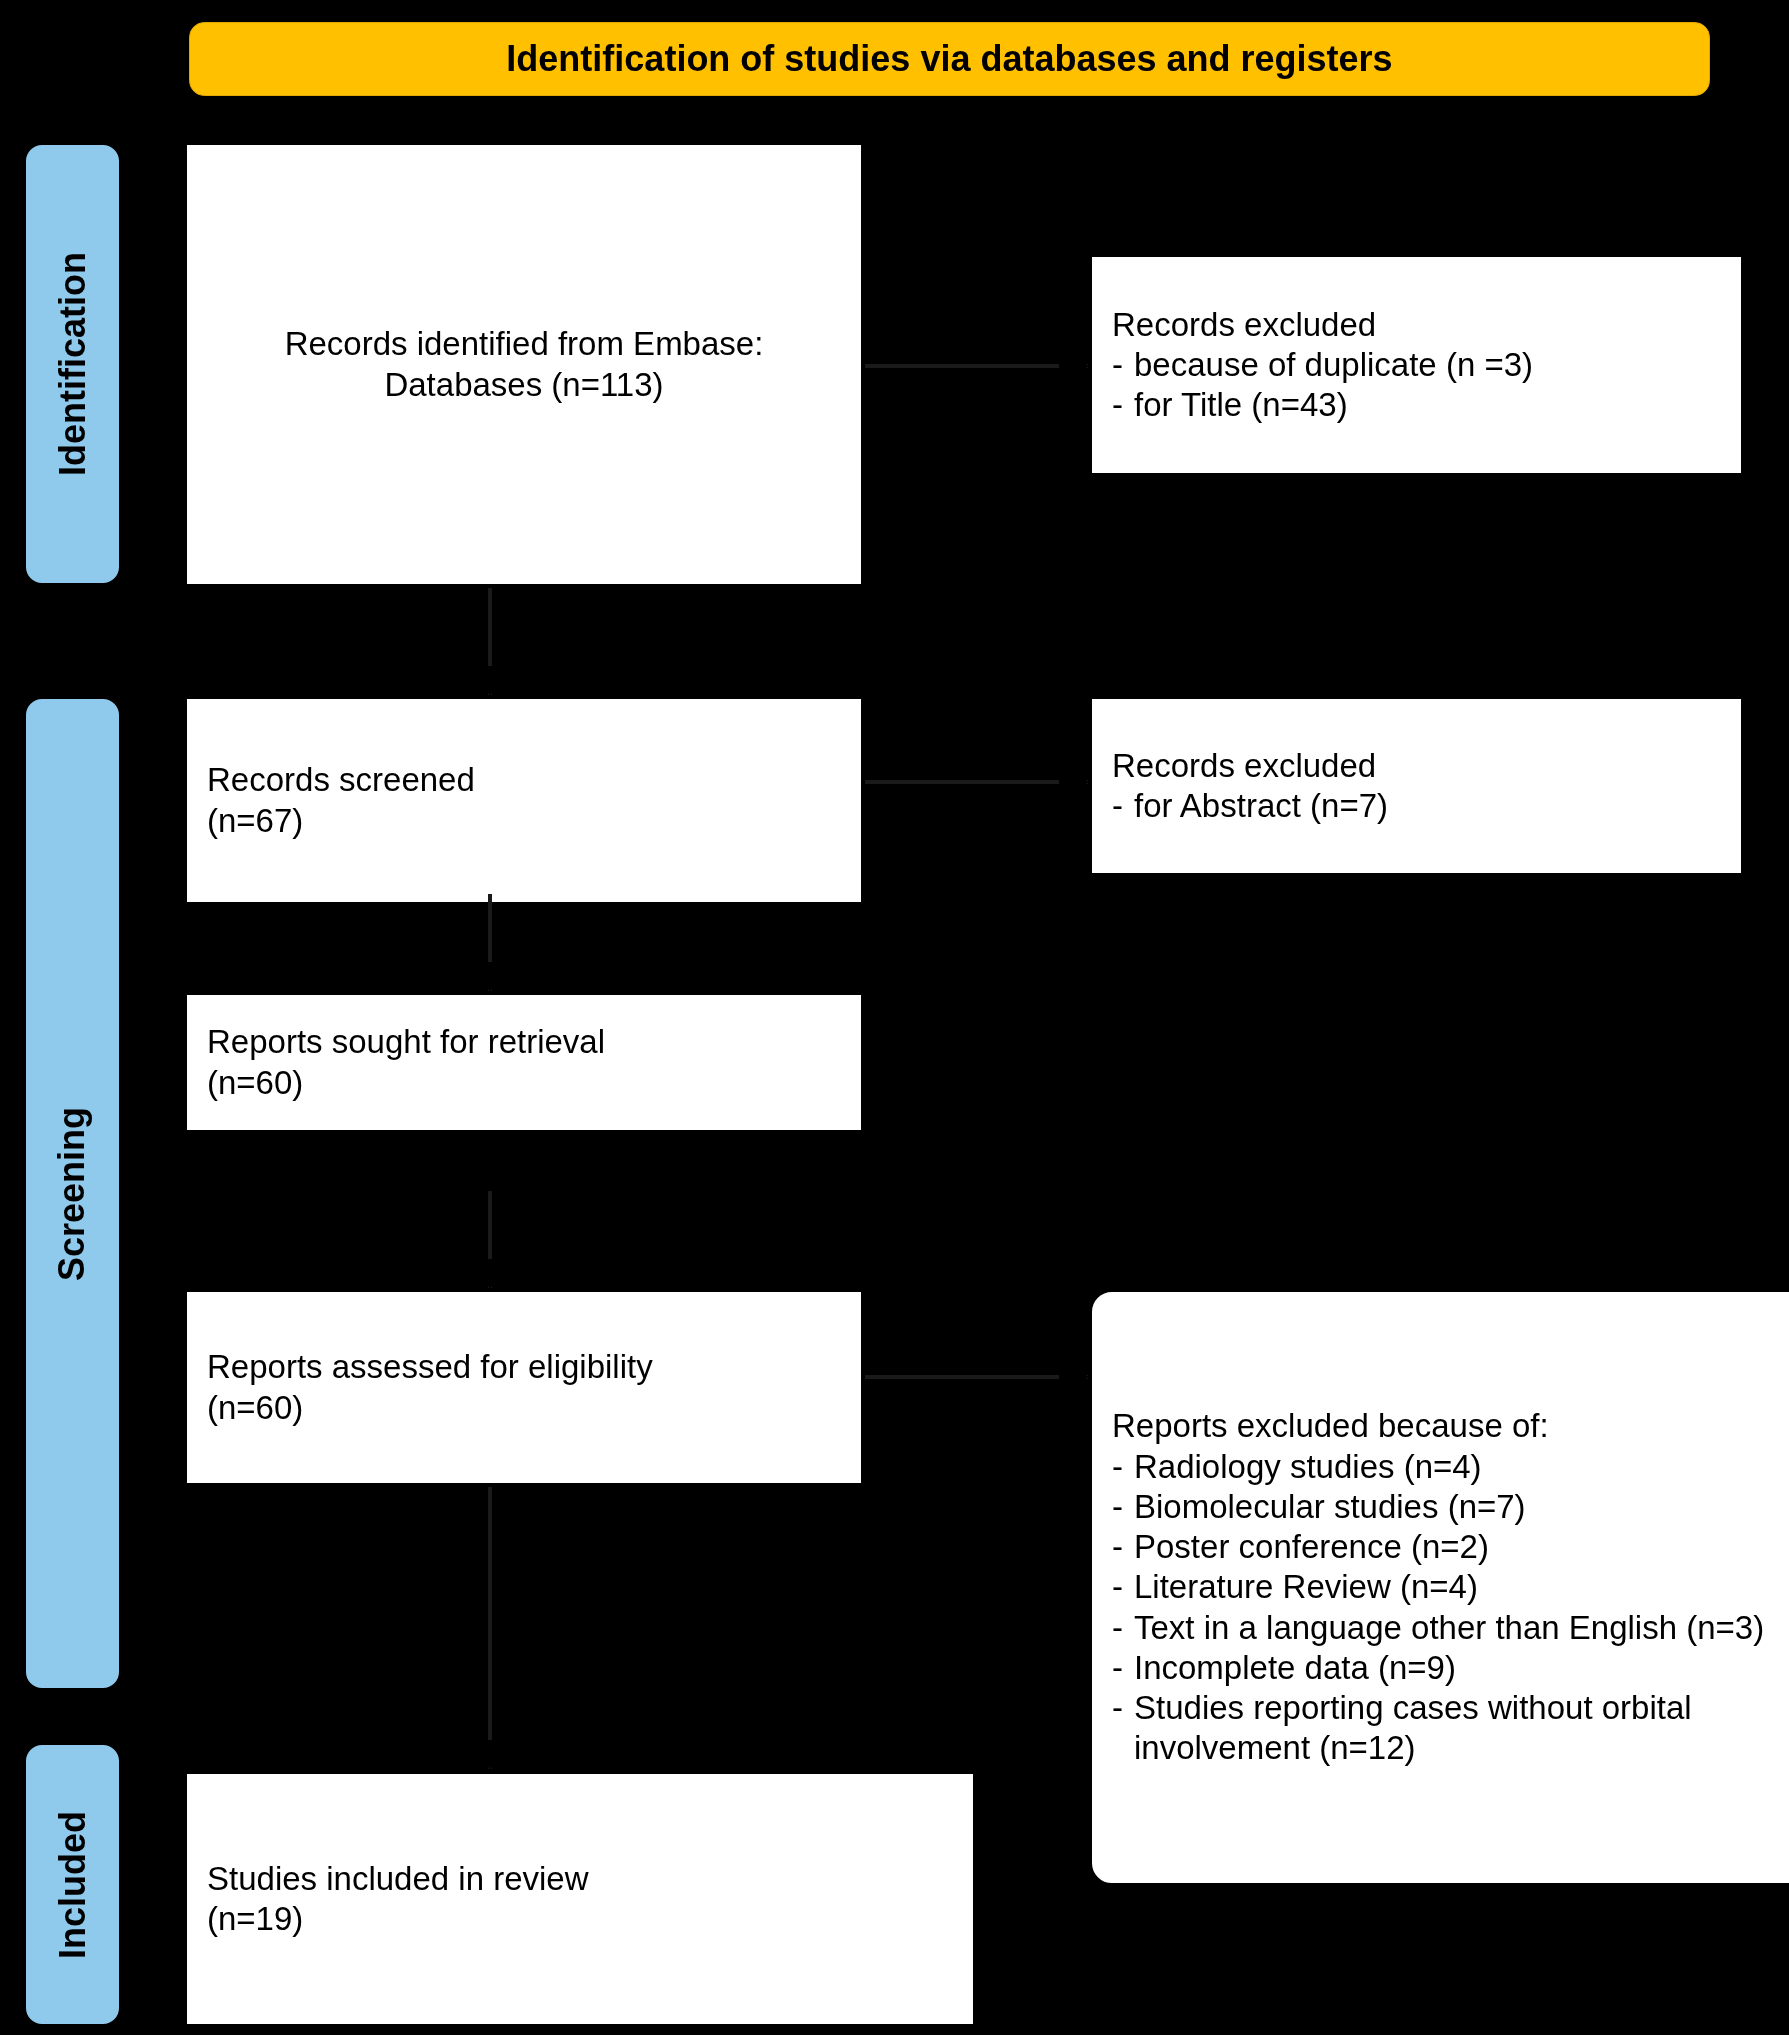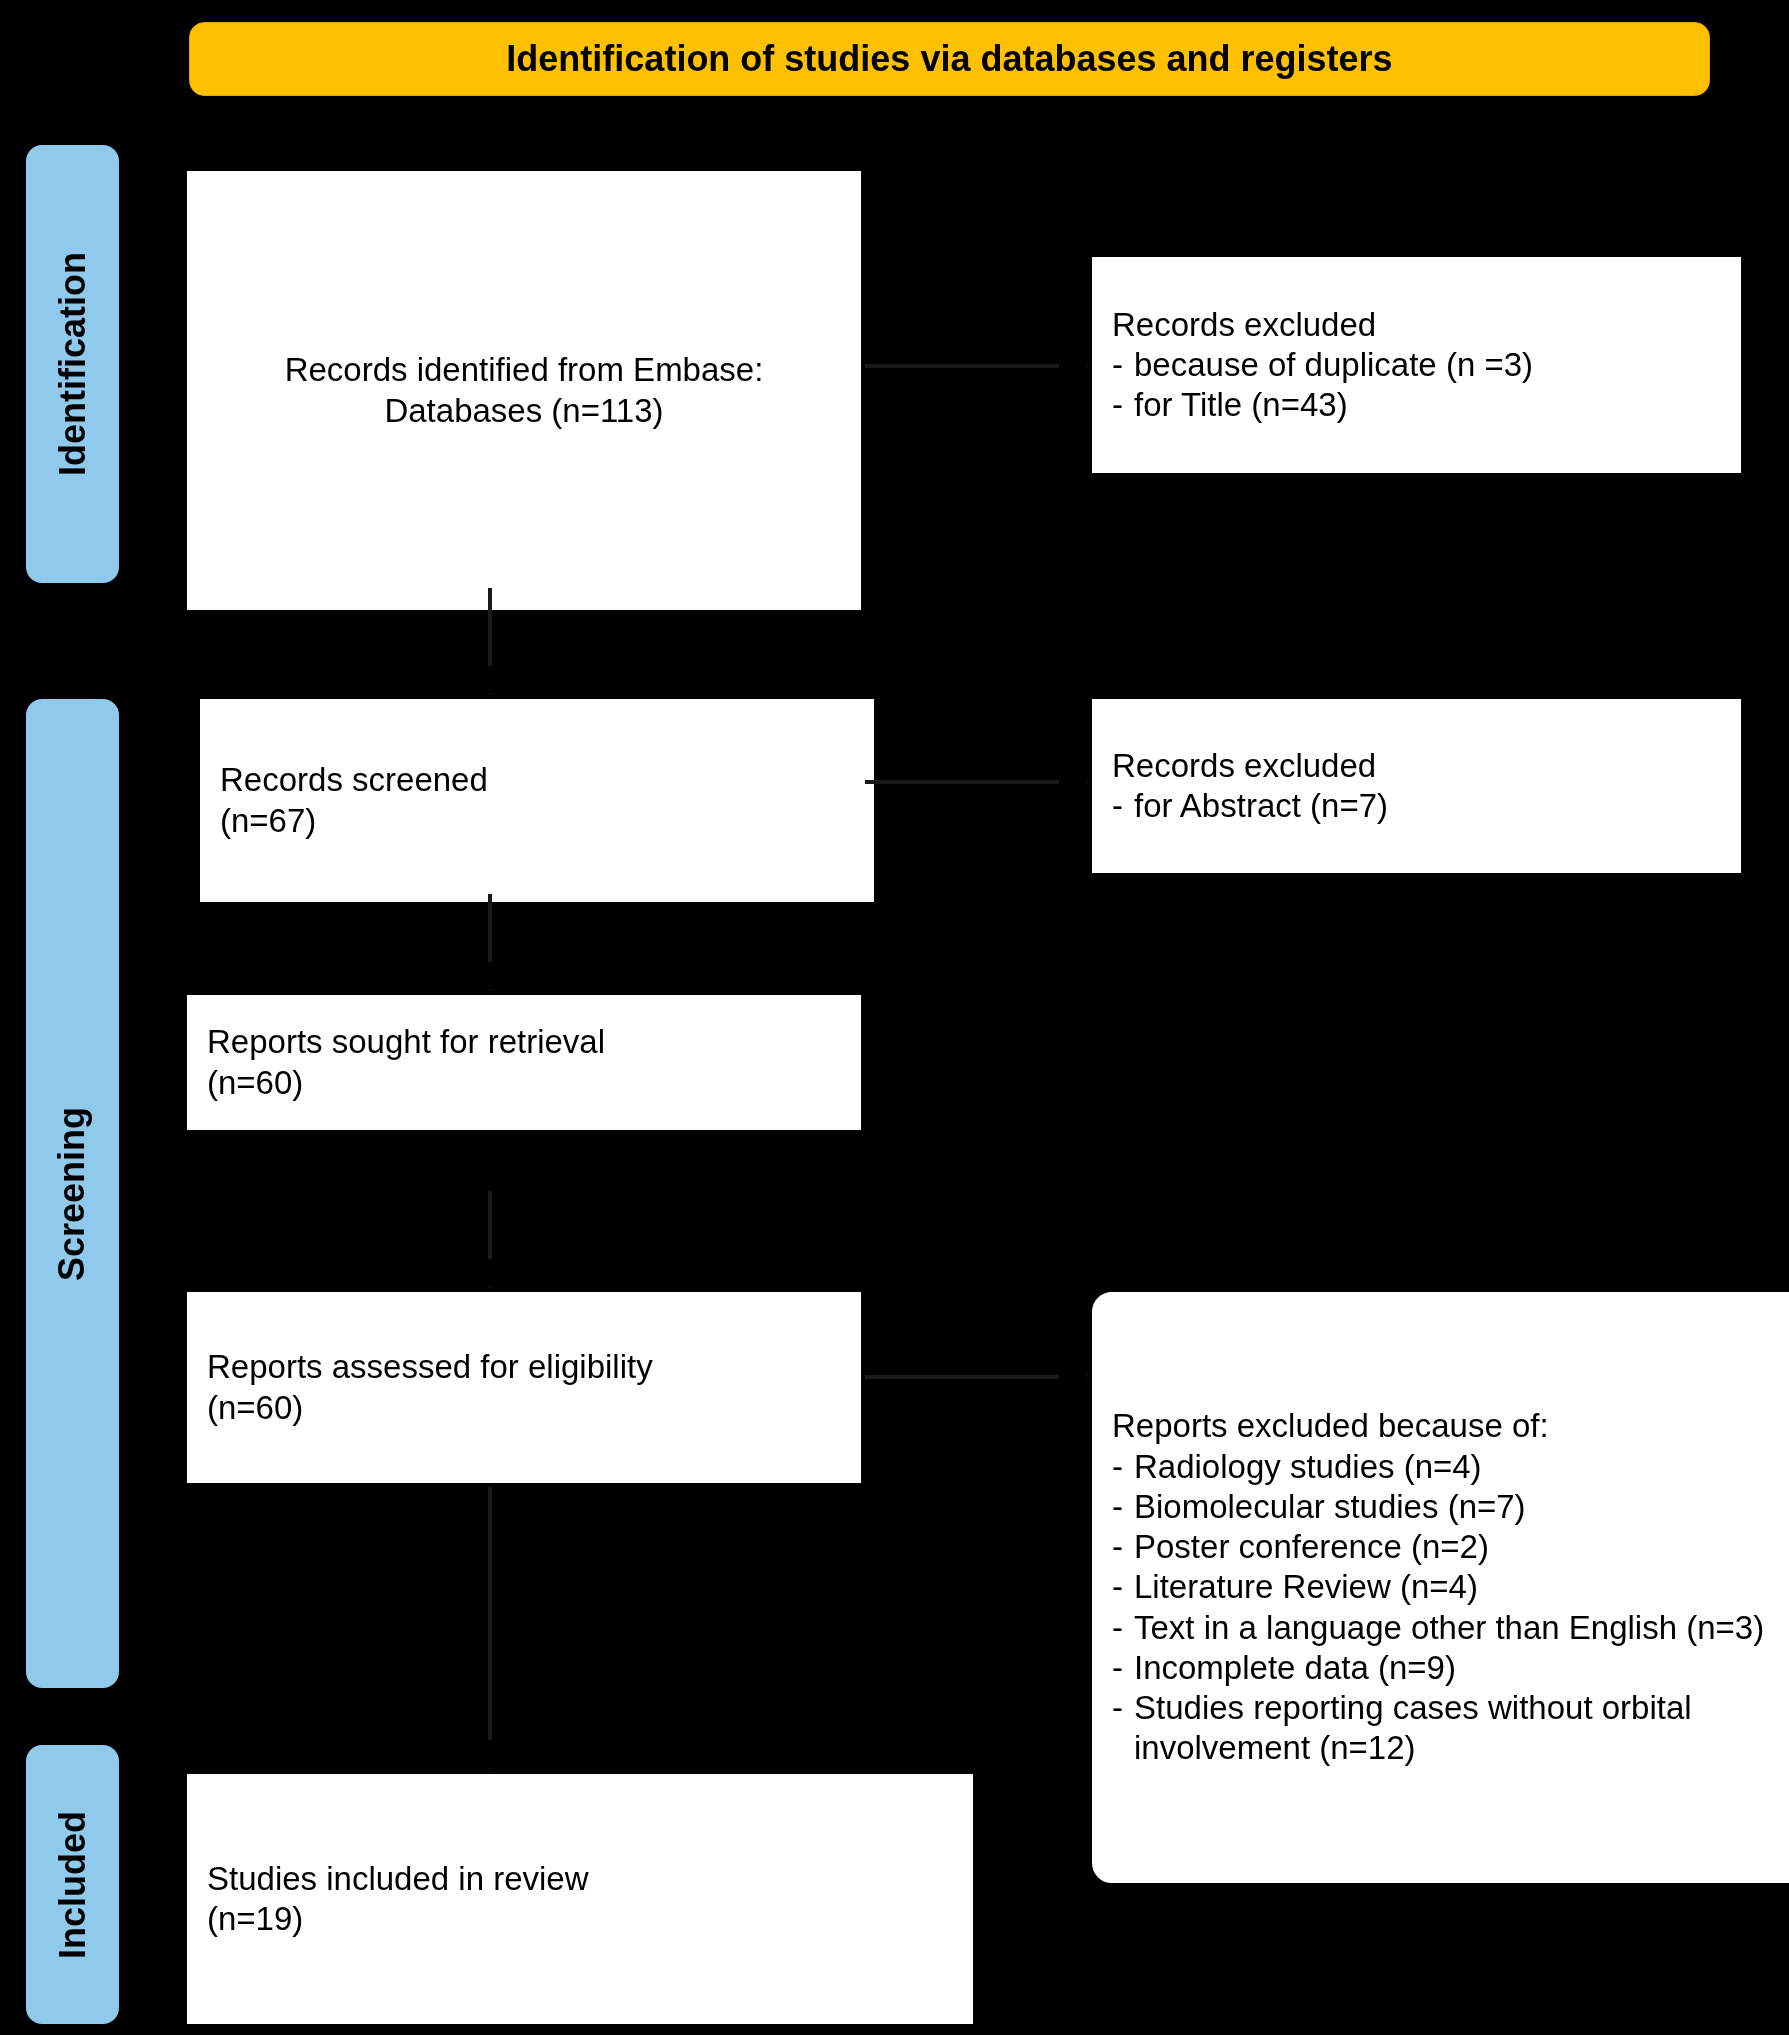--- a/index.html
+++ b/index.html
@@ -125,23 +125,23 @@
   .bullet-list li .btxt {
     flex: 1 1 auto;
   }
   .box-head {
     font-size: 33px;
     line-height: 1.22;
     color: #000000;
   }
 
   
-  #box-identified       { left: 183px;  top: 141px;  width: 682px; height: 447px; margin-top: 26px; }
+  #box-identified       { left: 183px;  top: 141px;  width: 682px; height: 447px; }
   #box-excluded-1       { left: 1088px; top: 253px;  width: 657px; height: 224px; }
-  #box-screened         { left: 183px;  top: 695px; width: 682px; height: 211px; margin-left: 13px; }
+  #box-screened         { left: 183px;  top: 695px; width: 682px; height: 211px; }
   #box-excluded-2       { left: 1088px; top: 695px; width: 657px; height: 182px; }
   #box-sought           { left: 183px;  top: 991px; width: 682px; height: 143px; }
   #box-assessed         { left: 183px;  top: 1288px; width: 682px; height: 199px; }
   #box-excluded-3       { left: 1088px; top: 1288px; width: 767px; height: 599px; border-radius: 24px; }
   #box-included         { left: 183px;  top: 1770px; width: 794px; height: 258px; }
 
   
   .arrow-v {
     position: absolute;
     width: 4.1px;

